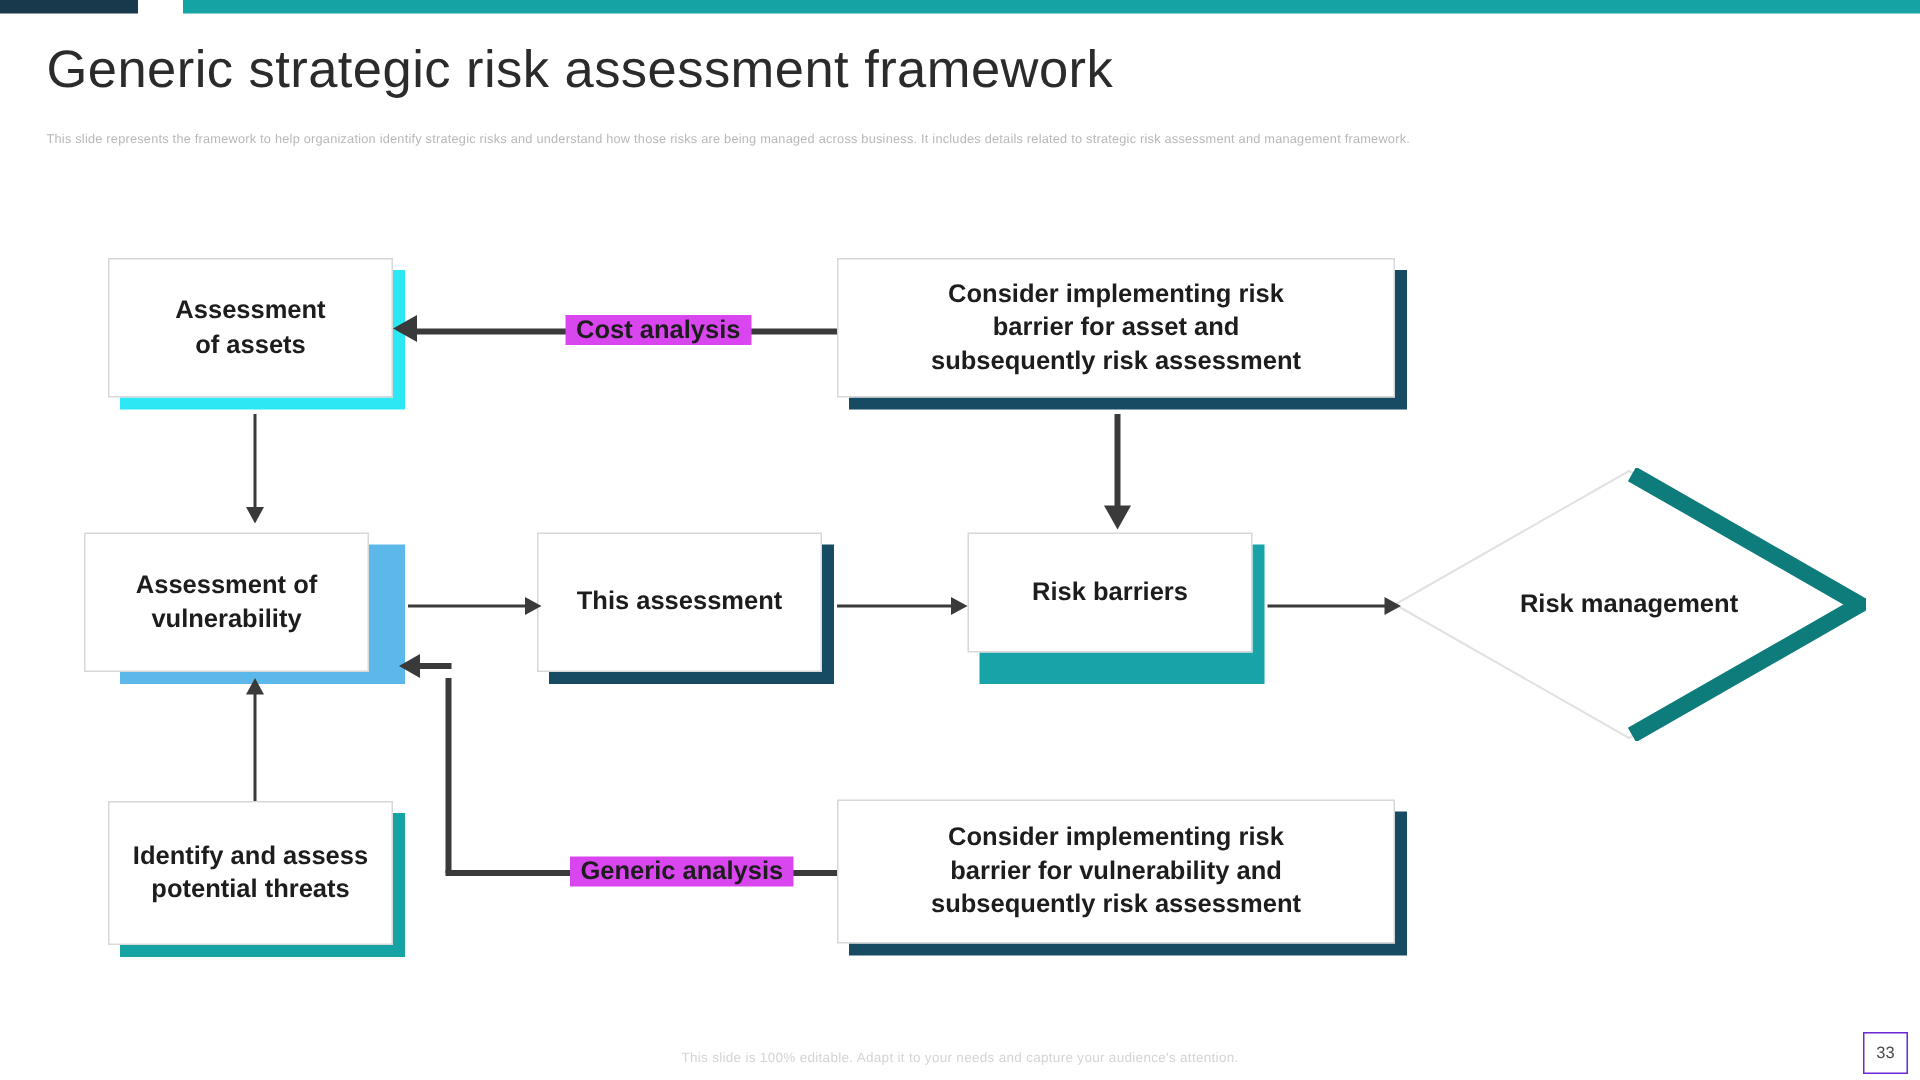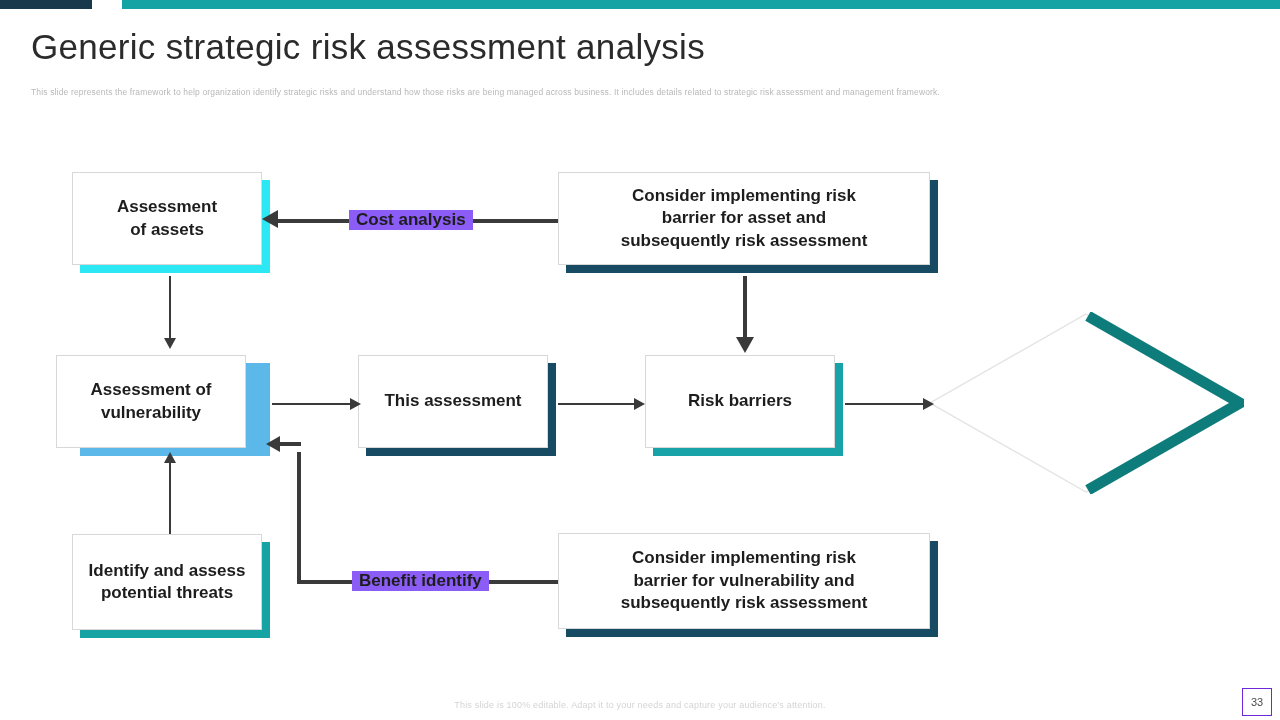--- a/index.html
+++ b/index.html
@@ -124,27 +124,28 @@
   }
   .arrow-left.med {
     border-top-width: 8px;
     border-bottom-width: 8px;
     border-right-width: 14px;
   }
 
   
   .edge-label {
     position: absolute;
-    background: #8b5cf6;
+    background: #d946ef;
     font-size: 17px;
     font-weight: bold;
     color: #1d1d1d;
     padding: 0 7px;
     z-index: 5;
     white-space: nowrap;
+    margin-left: 28px;
   }
 
   
   .diamond-wrap {
     position: absolute;
     z-index: 3;
   }
   .diamond-label {
     position: absolute;
     width: 100%;
@@ -179,21 +180,21 @@
     font-size: 11px;
     color: #4a4a4a;
   }
 </style>
 </head>
 <body>
 
 <div class="topbar-navy"></div>
 <div class="topbar-teal"></div>
 
-<div class="page-title">Generic strategic risk assessment analysis</div>
+<div class="page-title">Generic strategic risk assessment framework</div>
 <div class="page-subtitle">This slide represents the framework to help organization identify strategic risks and understand how those risks are being managed across business. It includes details related to strategic risk assessment and management  framework.</div>
 
 <div class="hline thick" style="left:272px; top:219px; width:288px;"></div>
 <div class="arrow-left big" style="left:262px; top:210px;"></div>
 <div class="edge-label" style="left:349px; top:210px;">Cost analysis</div>
 
 <div class="vline thick" style="left:743px; top:276px; height:64px;"></div>
 <div class="arrow-down big" style="left:736px; top:337px;"></div>
 
 <div class="vline" style="left:169px; top:276px; height:66px;"></div>
@@ -208,21 +209,21 @@
 <div class="hline" style="left:845px; top:403px; width:82px;"></div>
 <div class="arrow-right" style="left:923px; top:398px;"></div>
 
 <div class="vline" style="left:169px; top:462px; height:72px;"></div>
 <div class="arrow-up" style="left:164px; top:452px;"></div>
 
 <div class="hline thick" style="left:297px; top:580px; width:263px;"></div>
 <div class="vline thick" style="left:297px; top:452px; height:130px;"></div>
 <div class="arrow-left med" style="left:266px; top:436px;"></div>
 <div class="hline thick" style="left:277px; top:442px; width:24px;"></div>
-<div class="edge-label" style="left:352px; top:571px;">Benefit identify</div>
+<div class="edge-label" style="left:352px; top:571px;">Generic analysis</div>
 
 <div class="shadow" style="left:80px; top:180px; width:190px; height:93px; background:#2CE8F5;"></div>
 <div class="node" style="left:72px; top:172px; width:190px; height:93px; font-size:17px;">
   <span class="node-text">Assessment<br>of assets</span>
 </div>
 
 <div class="shadow" style="left:566px; top:180px; width:372px; height:93px; background:#174A63;"></div>
 <div class="node" style="left:558px; top:172px; width:372px; height:93px; font-size:17px;">
   <span class="node-text">Consider implementing risk<br>barrier for  asset and<br>subsequently risk assessment</span>
 </div>
@@ -231,29 +232,30 @@
 <div class="node" style="left:56px; top:355px; width:190px; height:93px; font-size:17px;">
   <span class="node-text">Assessment of<br>vulnerability</span>
 </div>
 
 <div class="shadow" style="left:366px; top:363px; width:190px; height:93px; background:#174A63;"></div>
 <div class="node" style="left:358px; top:355px; width:190px; height:93px; font-size:17px;">
   <span class="node-text">This assessment</span>
 </div>
 
 <div class="shadow" style="left:653px; top:363px; width:190px; height:93px; background:#17A3A8;"></div>
-<div class="node" style="left:645px; top:355px; width:190px; height:93px; font-size:17px;">
+<div class="node" style="left:645px; top:355px; width:190px; height:80px; font-size:17px;">
   <span class="node-text">Risk barriers</span>
 </div>
 
 <div class="diamond-wrap" style="left:928px; top:312px; width:316px; height:182px;">
   <svg width="316" height="182" viewBox="0 0 316 182">
     <polygon points="158,2 314,91 158,180 2,91" fill="#ffffff" stroke="#e2e2e2" stroke-width="1.4"></polygon>
     <polyline points="160,4 312,91 160,178" fill="none" stroke="#0E7C7B" stroke-width="11" stroke-linejoin="miter"></polyline>
   </svg>
+  <div class="diamond-label">Risk management</div>
 </div>
 
 <div class="shadow" style="left:80px; top:542px; width:190px; height:96px; background:#16A3A3;"></div>
 <div class="node" style="left:72px; top:534px; width:190px; height:96px; font-size:17px;">
   <span class="node-text">Identify and assess<br>potential threats</span>
 </div>
 
 <div class="shadow" style="left:566px; top:541px; width:372px; height:96px; background:#174A63;"></div>
 <div class="node" style="left:558px; top:533px; width:372px; height:96px; font-size:17px;">
   <span class="node-text">Consider implementing risk<br>barrier for  vulnerability and<br>subsequently risk assessment</span>

